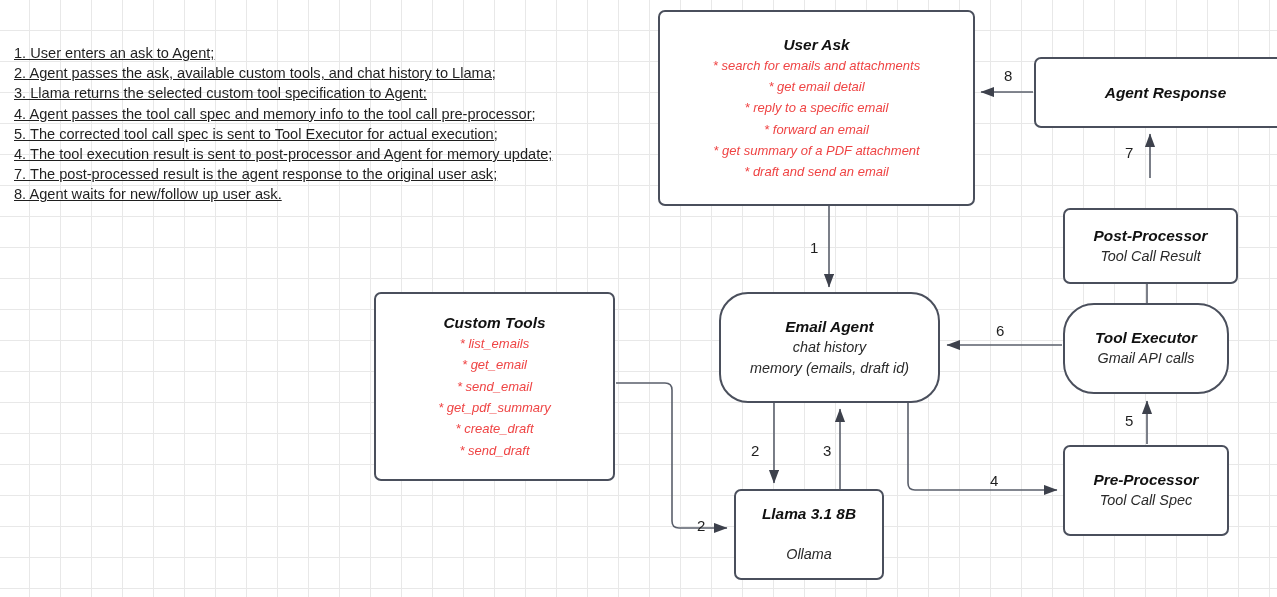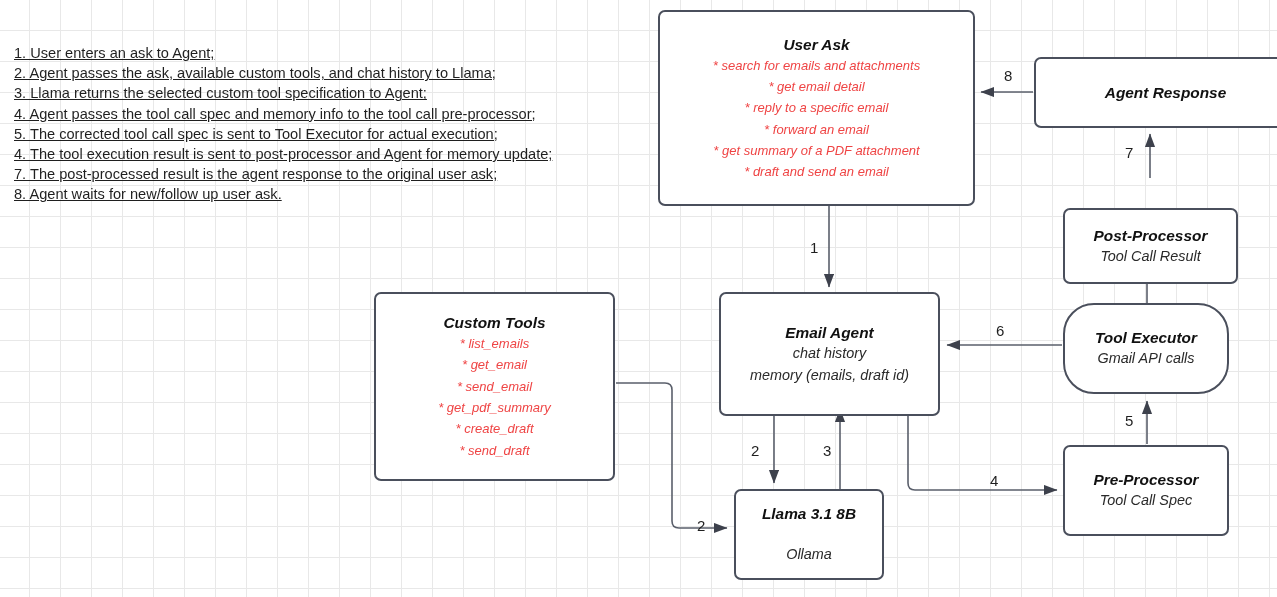--- a/index.html
+++ b/index.html
@@ -157,21 +157,21 @@
   <div class="node" style="left:1063px; top:303px; width:166px; height:91px;border-radius:31px;">
     <div class="title">Tool Executor</div>
     <div class="sub">Gmail API calls</div>
   </div>
 
   <div class="node" style="left:1063px; top:445px; width:166px; height:91px;">
     <div class="title">Pre-Processor</div>
     <div class="sub">Tool Call Spec</div>
   </div>
 
-  <div class="node" style="left:719px; top:292px; width:221px; height:124px;">
+  <div class="node" style="left:719px; top:292px; width:221px; height:111px;border-radius:29px;">
     <div class="title">Email Agent</div>
     <div class="sub">chat history</div>
     <div class="sub">memory (emails, draft id)</div>
   </div>
 
   <div class="node" style="left:374px; top:292px; width:241px; height:189px;">
     <div class="title">Custom Tools</div>
     <div class="sub-list">* list_emails</div>
     <div class="sub-list">* get_email</div>
     <div class="sub-list">* send_email</div>

